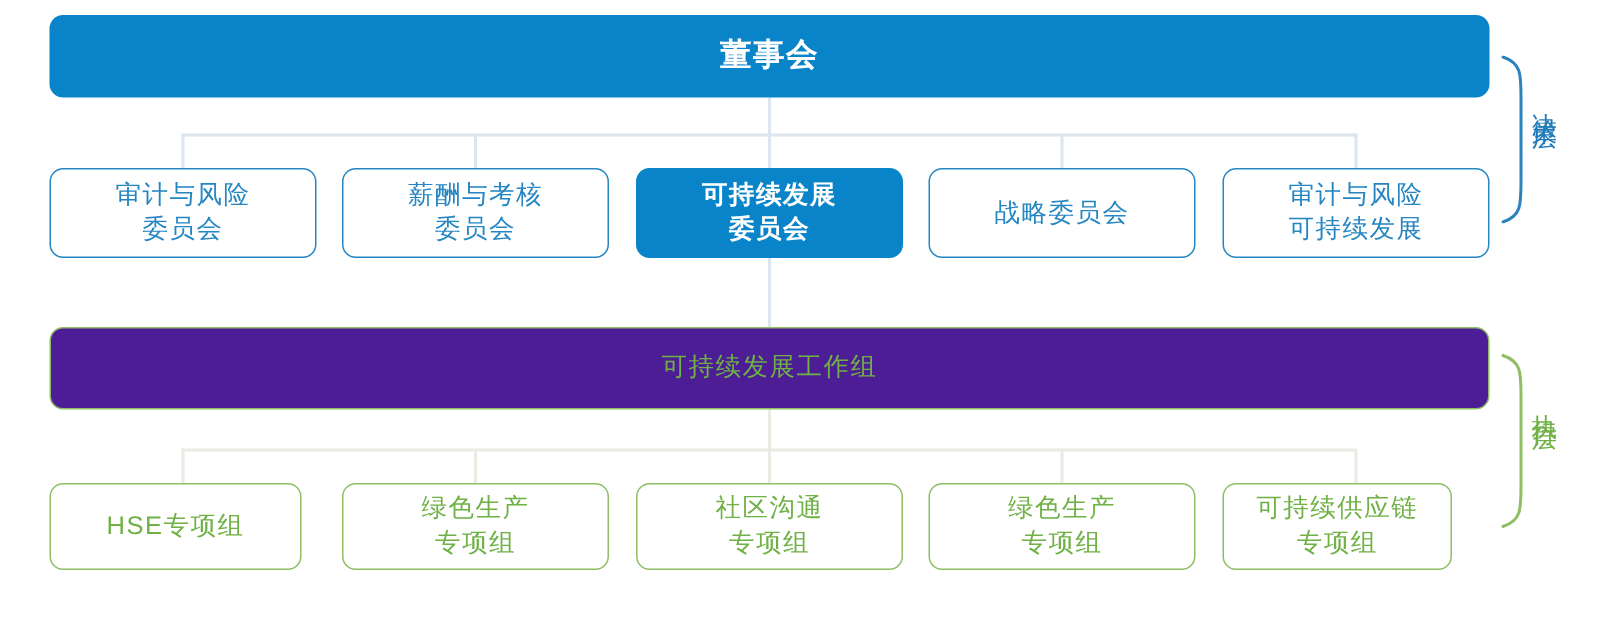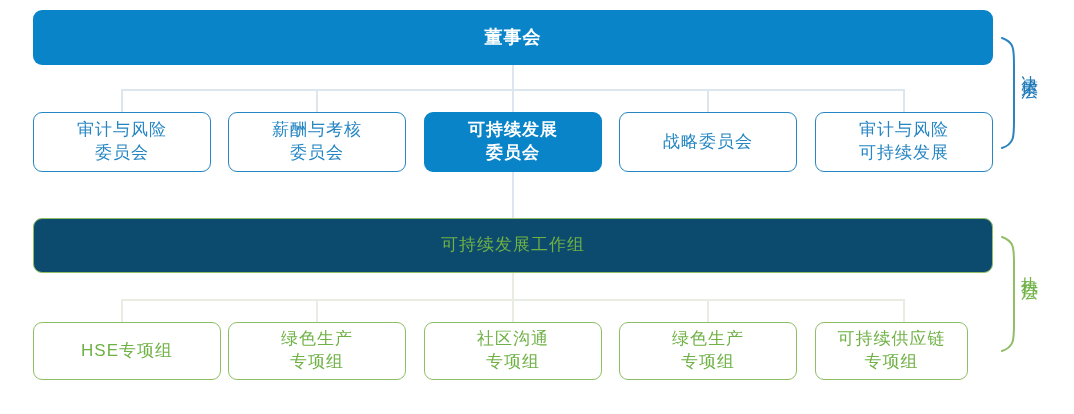--- a/index.html
+++ b/index.html
@@ -30,30 +30,30 @@
     color: #ffffff;
     border: none;
     font-weight: bold;
   }
   .blue-outline {
     background: #ffffff;
     border: 1.5px solid #2586C2;
     color: #2586C2;
   }
   .green-fill {
-    background: #0c4a6e;
+    background: #4c1d95;
     border: 1.5px solid #8FBE65;
     color: #6FB145;
   }
   .green-outline {
     background: #ffffff;
     border: 1.5px solid #8FBE65;
     color: #6FB145;
   }
-  .root-label { font-size: 18px; }
+  .root-label { font-size: 21px; }
   .conn { position: absolute; }
   .conn.blue  { background: #DDE6EE; }
   .conn.green { background: #E8ECE3; }
   .bracket { position: absolute; }
   .layer-label {
     position: absolute;
     writing-mode: vertical-rl;
     text-orientation: upright;
     font-size: 17px;
     letter-spacing: 4px;
@@ -107,21 +107,21 @@
   </div>
   <div class="box blue-outline" style="left:815px; top:112px; width:178px; height:60px">
     <span>审计与风险</span>
     <span>可持续发展</span>
   </div>
 
   <div class="box green-fill" style="left:33px; top:218px; width:960px; height:55px">
     <span>可持续发展工作组</span>
   </div>
 
-  <div class="box green-outline" style="left:33px; top:322px; width:188px; height:58px">
+  <div class="box green-outline" style="left:33px; top:322px; width:168px; height:58px">
     <span>HSE专项组</span>
     <span></span>
   </div>
   <div class="box green-outline" style="left:228px; top:322px; width:178px; height:58px">
     <span>绿色生产</span>
     <span>专项组</span>
   </div>
   <div class="box green-outline" style="left:424px; top:322px; width:178px; height:58px">
     <span>社区沟通</span>
     <span>专项组</span>

